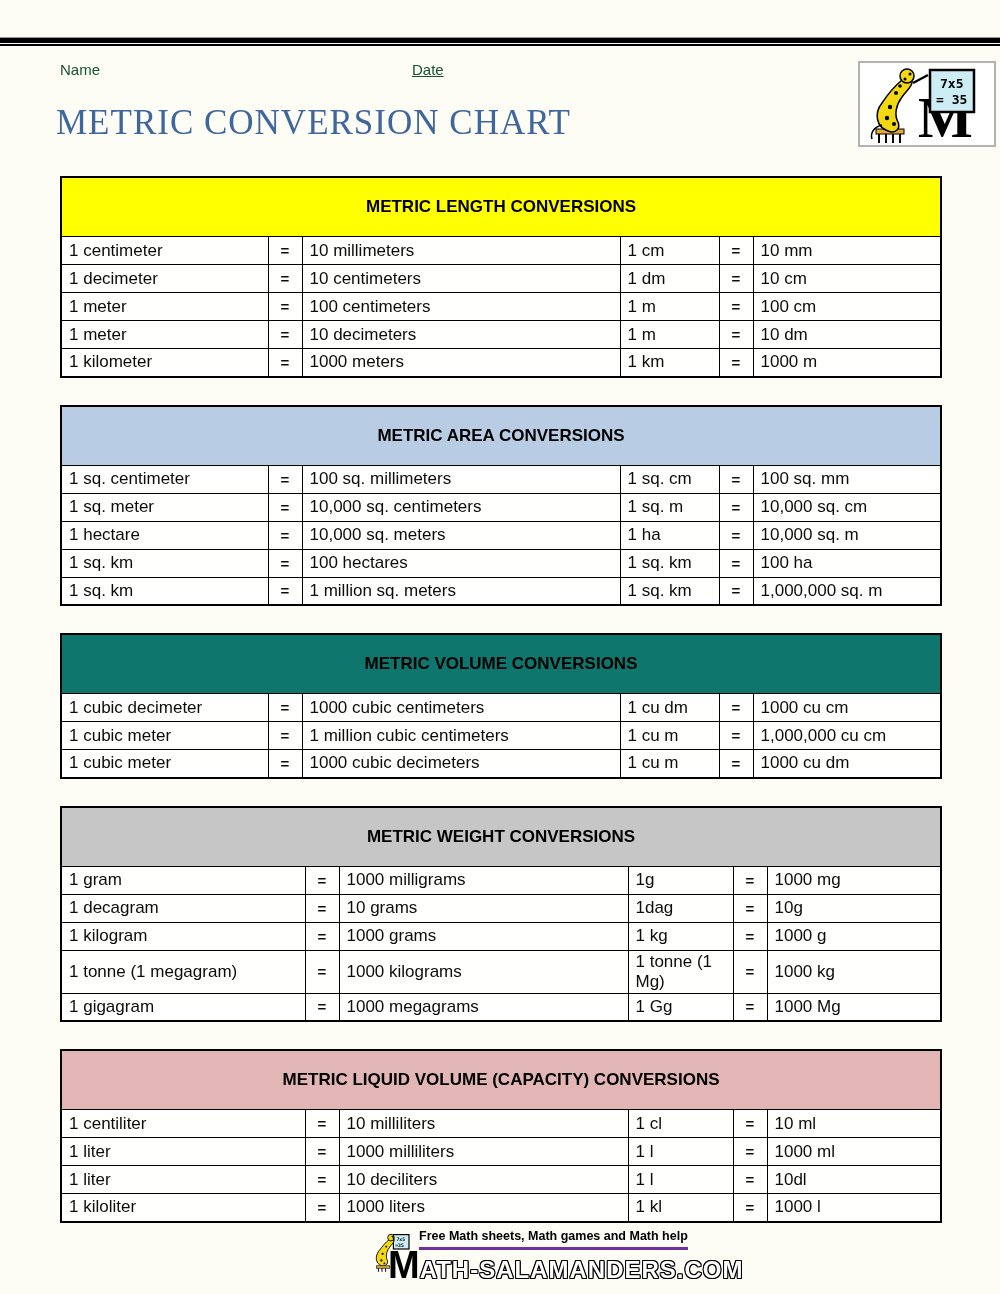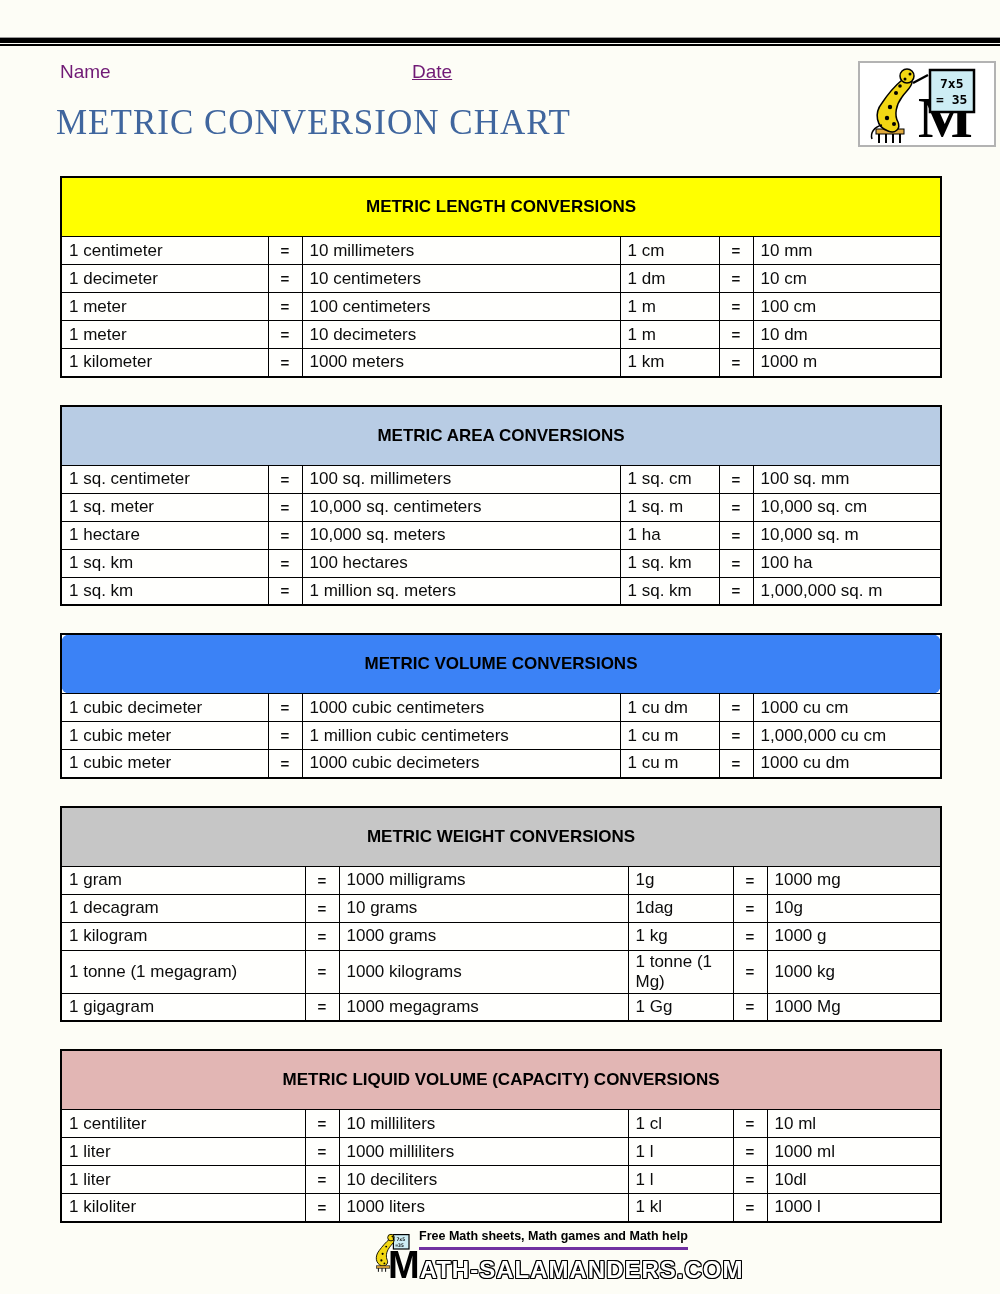--- a/index.html
+++ b/index.html
@@ -5,21 +5,21 @@
   html,body{margin:0;padding:0;}
   body{
     width:1000px;height:1294px;position:relative;overflow:hidden;
     background:#fdfdf6;
     font-family:"Liberation Sans",sans-serif;color:#000;
   }
   .topbar{
     position:absolute;left:0;top:37px;width:1000px;height:9px;
     background:linear-gradient(#9a9a9a 0 1px,#000 1px 6px,#fdfdf6 6px 7px,#000 7px 9px);
   }
-  .meta-label{position:absolute;top:61px;font-size:19px;color:#701a75;}
+  .meta-label{position:absolute;top:61px;font-size:15px;color:#14532d;}
   #name-label{left:60px;}
   #date-label{left:412px;text-decoration:underline;}
   .page-title{
     position:absolute;left:56px;top:103px;margin:0;
     font-family:"Liberation Serif",serif;font-weight:normal;
     font-size:35px;letter-spacing:1px;color:#40669e;white-space:nowrap;
   }
   .logo-box{
     position:absolute;left:858px;top:61px;width:138px;height:86px;
     background:#ffffff;border:2px solid #b3b3b3;box-sizing:border-box;
@@ -214,21 +214,21 @@
       <colgroup>
         <col style="width: 207px;">
         <col style="width: 34px;">
         <col style="width: 318px;">
         <col style="width: 99px;">
         <col style="width: 34px;">
         <col style="width: 188px;">
       </colgroup>
       <thead>
         <tr>
-          <th colspan="6" style="background: #3b82f6; border-radius: 9px;">METRIC VOLUME CONVERSIONS</th>
+          <th colspan="6" style="background: #0f766e;">METRIC VOLUME CONVERSIONS</th>
         </tr>
       </thead>
       <tbody>
         <tr>
           <td class="val">1 cubic decimeter</td>
           <td class="eq">=</td>
           <td class="val">1000 cubic centimeters</td>
           <td class="val">1 cu dm</td>
           <td class="eq">=</td>
           <td class="val">1000 cu cm</td>

